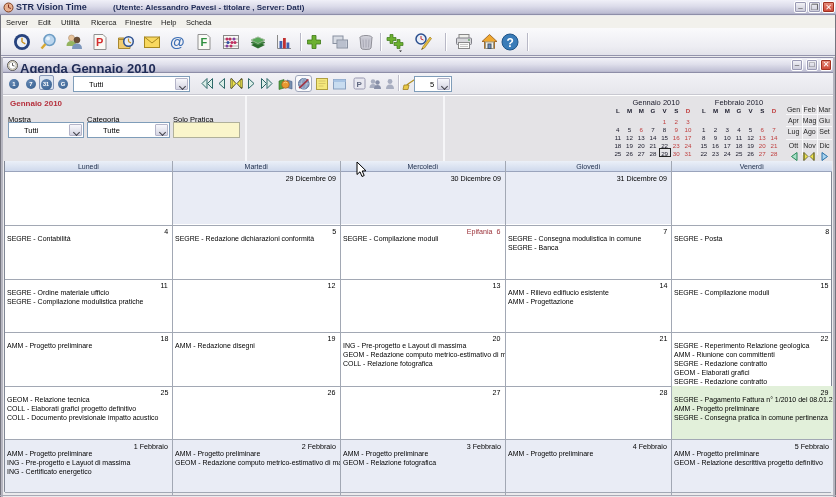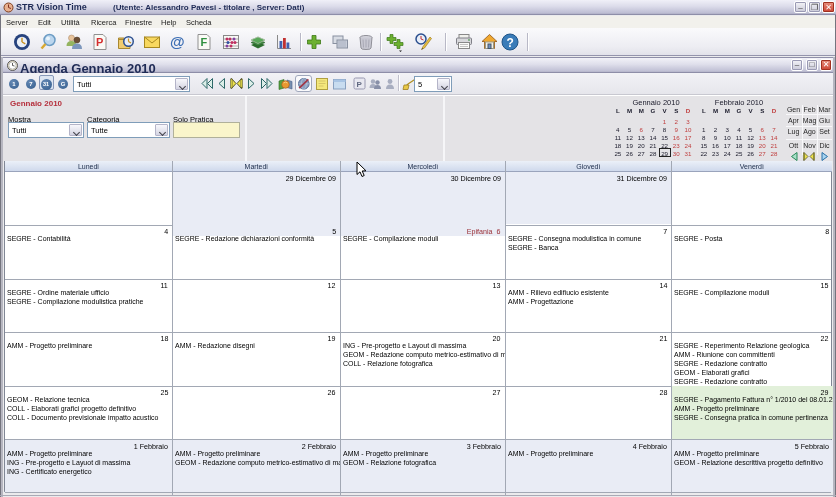--- a/index.html
+++ b/index.html
@@ -19,21 +19,21 @@
 
 #mdibar{position:absolute;left:1px;top:57px;width:834px;height:16px;background:linear-gradient(#F2F2F8 0%,#DFDFEB 45%,#C2C2D6 90%,#B4B4CA 100%);border:1px solid #8E8EA8;border-left:2px solid #7E7E98;border-right:2px solid #7E7E98}
 #mdibar .txt{position:absolute;left:17px;top:2.5px;font-size:13px;font-weight:bold;color:#1E2A55}
 .mdibtn{position:absolute;top:1px;width:12px;height:12px;border-radius:2px;border:1px solid #fff;box-shadow:inset 0 0 0 1px #9a9ab4;background:linear-gradient(#F4F4F8,#C9C9D8);font-size:8px;text-align:center;line-height:10px;color:#333}
 
 #bar2{position:absolute;left:3px;top:73px;width:830px;height:22px;background:linear-gradient(#F2F2F6,#E6E6EC);border-bottom:1px solid #C8C8D0}
 .cir{position:absolute;top:6px;width:10px;height:10px;border-radius:50%;background:radial-gradient(circle at 35% 30%,#6488B4,#335C8C);color:#fff;font-weight:bold;font-size:6px;text-align:center;line-height:10px}
 .cir31{width:11px;height:11px;line-height:11px;font-size:5.5px}
 #sel31{position:absolute;left:35.5px;top:2px;width:15px;height:15px;border:1px solid #8898B8;border-radius:2px;background:#DEE6F2}
 .combo{position:absolute;background:#fff;border:1px solid #7F9DB9;height:16px}
-.combo .cbtxt{position:absolute;left:3px;top:3px;font-size:7.5px;color:#000}
+.combo .cbtxt{position:absolute;left:15px;top:3px;font-size:7.5px;color:#000}
 .cbarr{position:absolute;right:1px;top:1px;bottom:1px;width:13px;background:linear-gradient(#F8F8FC,#D4D4E2);border:1px solid #B4B4C8;border-radius:1px}.cbarr:after{content:"";position:absolute;left:3.5px;top:4.5px;width:4px;height:4px;border-right:1.4px solid #404048;border-bottom:1.4px solid #404048;transform:rotate(45deg)}
 
 #filters{position:absolute;left:3px;top:95px;width:830px;height:66px;background:#E4E3E6;border-top:1px solid #fff}
 .fdiv{position:absolute;top:0;width:2px;height:66px;background:#F6F6F8}
 #gen2010{position:absolute;left:7px;top:2.5px;font-size:8px;font-weight:bold;color:#B52F3C}
 .flabel{position:absolute;top:19px;font-size:7.5px;color:#000}
 
 #minical{position:absolute;left:0;top:96px;width:836px;height:66px;font-size:6.5px;color:#202030}
 .mctitle{font-size:7.5px;color:#202030}
 .mcr{position:absolute;display:flex;width:82px}
@@ -471,24 +471,24 @@
  <div class="cvline" style="left:334.7px"></div>
  <div class="cvline" style="left:500px"></div>
  <div class="cvline" style="left:665.8px"></div>
  <div class="chline" style="top:63.5px"></div>
  <div class="chline" style="top:117.5px"></div>
  <div class="chline" style="top:170.5px"></div>
  <div class="chline" style="top:224.5px"></div>
  <div class="chline" style="top:278px"></div>
  <div class="chline" style="top:331.2px"></div>
 
- <div class="cell dim" style="left:167.8px;top:11px;width:167px;height:64px">
+ <div class="cell dim" style="left:167.8px;top:11px;width:167px;height:52px">
       <span class="dnum">29 Dicembre 09</span>
     </div>
- <div class="cell dim" style="left:335.7px;top:11px;width:164px;height:64px">
+ <div class="cell dim" style="left:335.7px;top:11px;width:164px;height:52px">
       <span class="dnum">30 Dicembre 09</span>
     </div>
  <div class="cell dim" style="left:501px;top:11px;width:165px;height:52px">
       <span class="dnum">31 Dicembre 09</span>
     </div>
 
  <div class="cell" style="left:0;top:64px;width:167px;height:53px">
       <span class="dnum">4</span>
       <div class="ev">SEGRE - Contabilità</div>
     </div>

